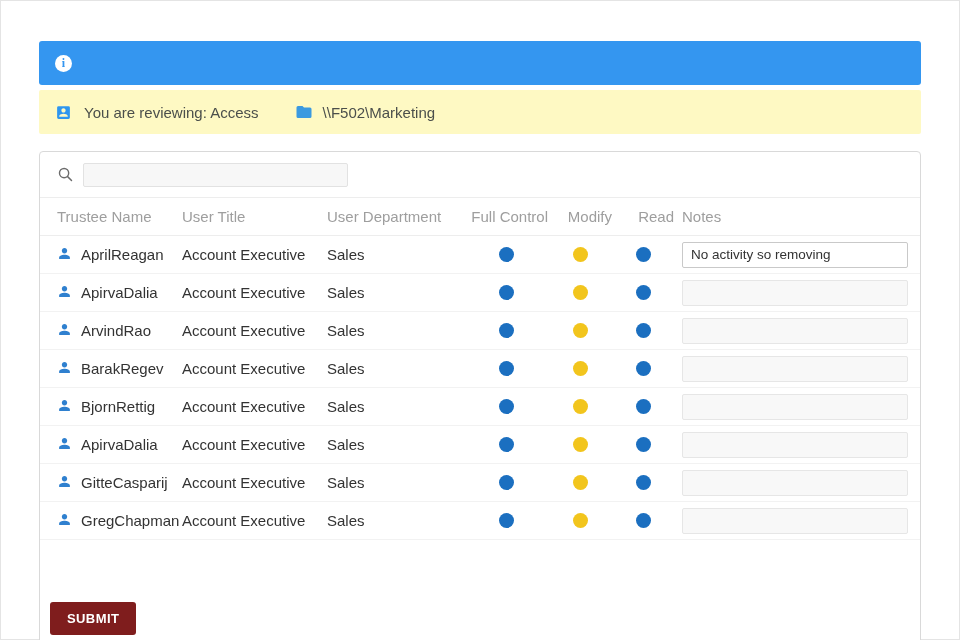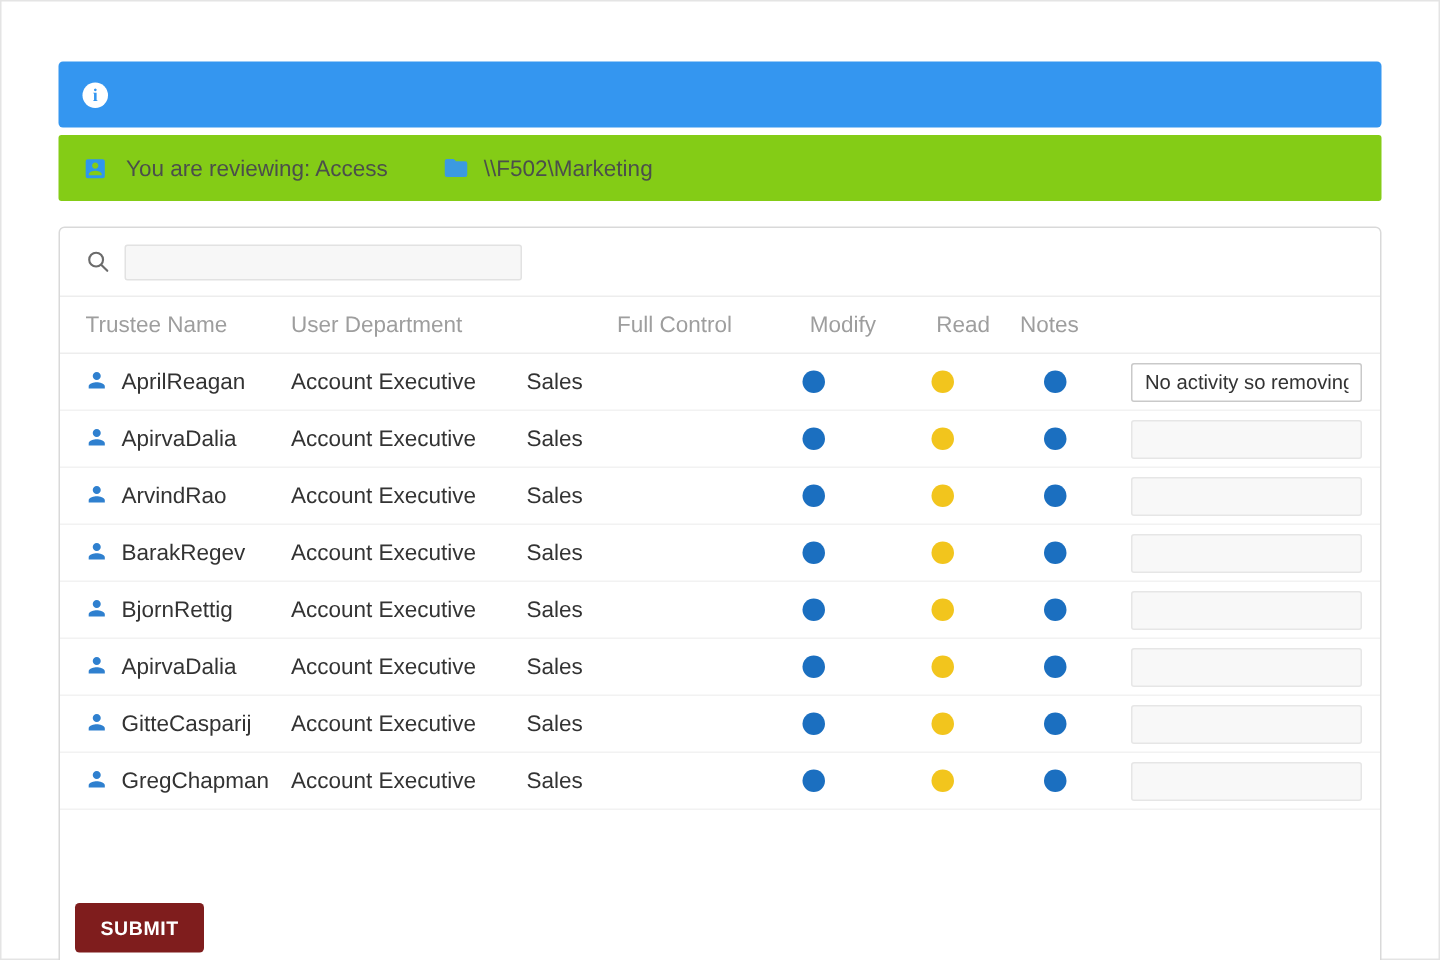--- a/index.html
+++ b/index.html
@@ -24,21 +24,21 @@
   .info-icon {
     width:17px; height:17px; border-radius:50%;
     background:#fff; color:#3496f0;
     font-weight:bold; font-size:12px; line-height:1;
     display:flex; align-items:center; justify-content:center;
     margin-right:13px; font-family:"Liberation Serif", serif;
     flex:0 0 auto;
   }
   
   .review-bar {
-    height:44px; background:#84cc16; border-radius:2px; margin-top:5px;
+    height:44px; background:#fef9c3; border-radius:2px; margin-top:5px;
     display:flex; align-items:center; padding:0 16px;
     color:#4b4f4b; font-size:15px;
   }
   .review-bar .svg-icon { display:flex; flex:0 0 auto; }
   .user-badge-icon { margin-right:12px; }
   .folder-icon { margin-left:36px; margin-right:10px; }
   
   .card {
     margin-top:17px; border:1px solid #d9d9d9; border-radius:4px;
     background:#fff; padding-bottom:6px;
@@ -52,21 +52,20 @@
     width:265px; height:24px;
     background:#f7f7f7; border:1px solid #e2e2e2; border-radius:2px;
     font-size:13px; padding:0 6px; outline:none;
     font-family:inherit; color:#333;
   }
   .thead, .trow {
     display:grid;
     grid-template-columns:125px 145px 137px 84px 64px 62px 1fr;
     align-items:center;
     padding:0 12px 0 17px;
-    gap:12px;
   }
   .thead { height:38px; border-bottom:1px solid #ededed; color:#9e9e9e; font-size:15px; }
   .thead .col-center { text-align:right; }
   .thead .col-notes { padding-left:8px; }
   .trow { height:38px; border-bottom:1px solid #f2f2f2; font-size:15px; color:#333; }
   .name-cell { display:flex; }
   .person-icon { display:flex; margin-right:9px; flex:0 0 auto; }
   .dot-cell { display:flex; justify-content:center; }
   .dot { width:15px; height:15px; border-radius:50%; cursor:pointer; }
   .notes-cell { padding-left:8px; }
@@ -118,20 +117,21 @@
         <svg width="17" height="17" viewBox="0 0 24 24" fill="none" stroke="#6b6b6b" stroke-width="2" stroke-linecap="round">
             <circle cx="10" cy="10" r="6.5"></circle>
             <line x1="15" y1="15" x2="20.5" y2="20.5"></line>
           </svg>
       </span>
       <input class="search-input" type="text" value="" style="">
     </div>
 
     <div class="thead">
       <span>Trustee Name</span>
+      <span>User Title</span>
       <span>User Department</span>
       <span class="col-center">Full Control</span>
       <span class="col-center">Modify</span>
       <span class="col-center">Read</span>
       <span class="col-notes">Notes</span>
     </div>
 
     <div>
   <div class="trow">
     <span class="name-cell">

